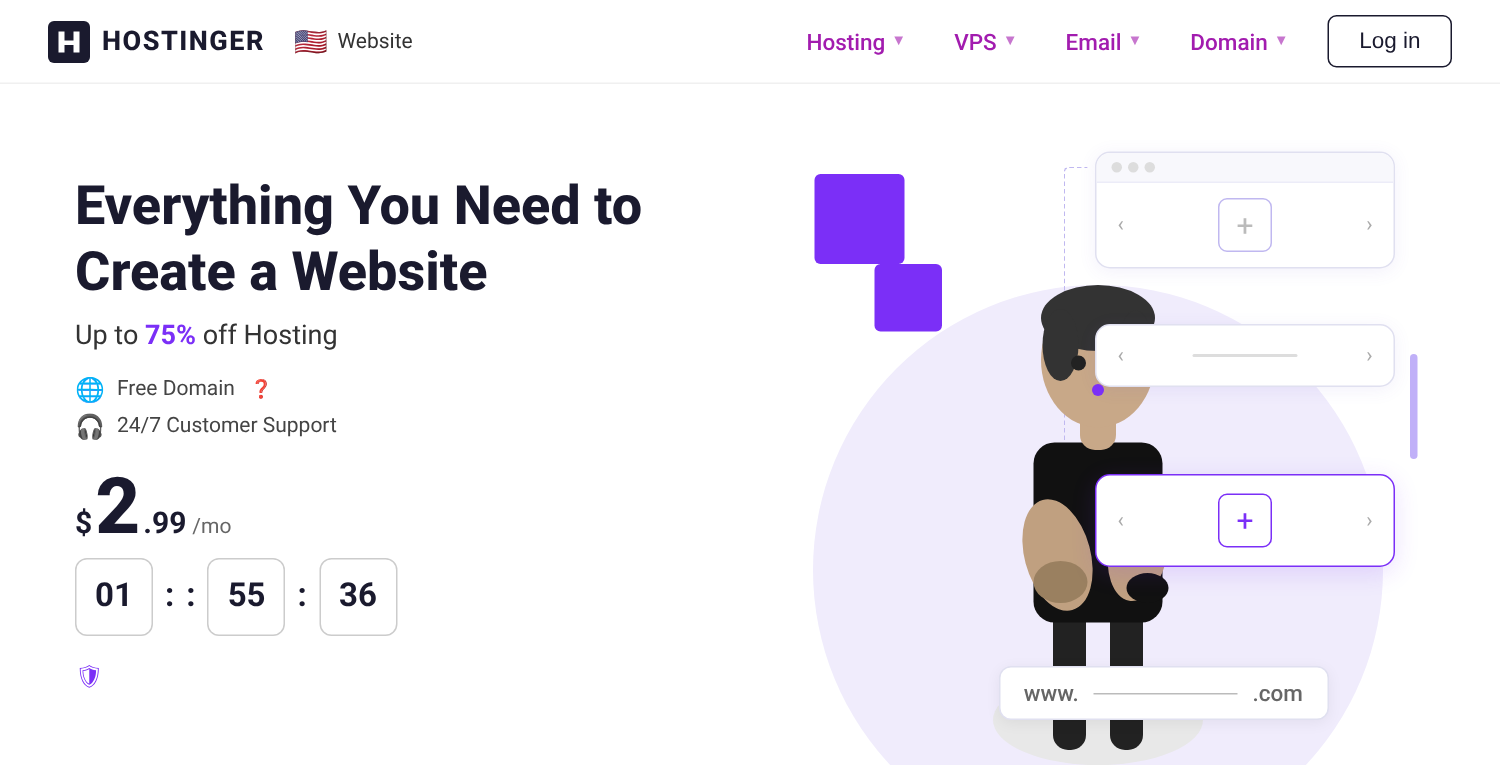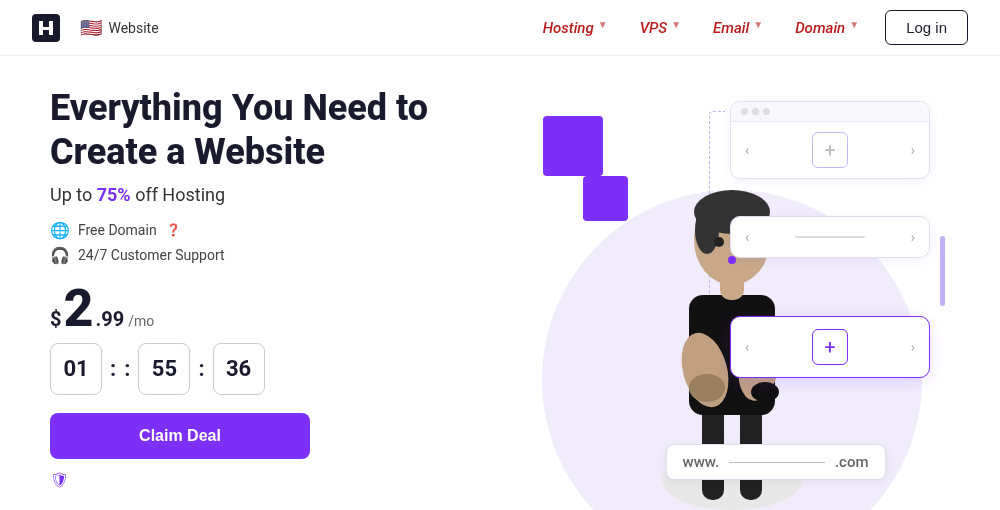--- a/index.html
+++ b/index.html
@@ -47,28 +47,28 @@
       font-size: 18px;
     }
     .nav-links {
       display: flex;
       align-items: center;
       gap: 4px;
       margin-left: auto;
     }
     .nav-link {
       display: flex;
+      align-items: center;
       gap: 4px;
       padding: 8px 14px;
       font-size: 15px;
-      color: #b91c1c;
+      color: #a21caf;
       cursor: pointer;
       border-radius: 6px;
       font-weight: 500;
-      font-style: italic;
     }
     .chevron {
       font-size: 10px;
       opacity: 0.6;
     }
     .nav-login {
       margin-left: 8px;
       padding: 8px 20px;
       border: 1.5px solid #1a1a2e;
       border-radius: 6px;
@@ -409,20 +409,21 @@
   </style>
 </head>
 <body>
 
 <nav>
   <div class="nav-logo">
     <svg class="logo-icon" viewBox="0 0 28 28" fill="none">
       <rect width="28" height="28" rx="4" fill="#1a1a2e"></rect>
       <path d="M7 7h4v6h6V7h4v14h-4v-5H11v5H7V7z" fill="white"></path>
     </svg>
+    <span>HOSTINGER</span>
   </div>
   <div class="nav-lang">
     <span class="flag">🇺🇸</span>
     <span>Website</span>
   </div>
   <div class="nav-links">
     <div class="nav-link">
       <span>Hosting</span>
       <span class="chevron">▼</span>
     </div>
@@ -474,21 +475,20 @@
 
     <div class="timer">
       <div class="timer-block">01</div>
       <span class="timer-sep">:</span>
       <span class="timer-sep">:</span>
       <div class="timer-block">55</div>
       <span class="timer-sep">:</span>
       <div class="timer-block">36</div>
     </div>
 
-    <button class="cta-btn">Claim Deal</button>
 
     <div class="guarantee">
       <span class="guarantee-icon">🛡</span>
     </div>
   </div>
 
   <div class="hero-right">
 
     <div class="hero-circle"></div>
 

